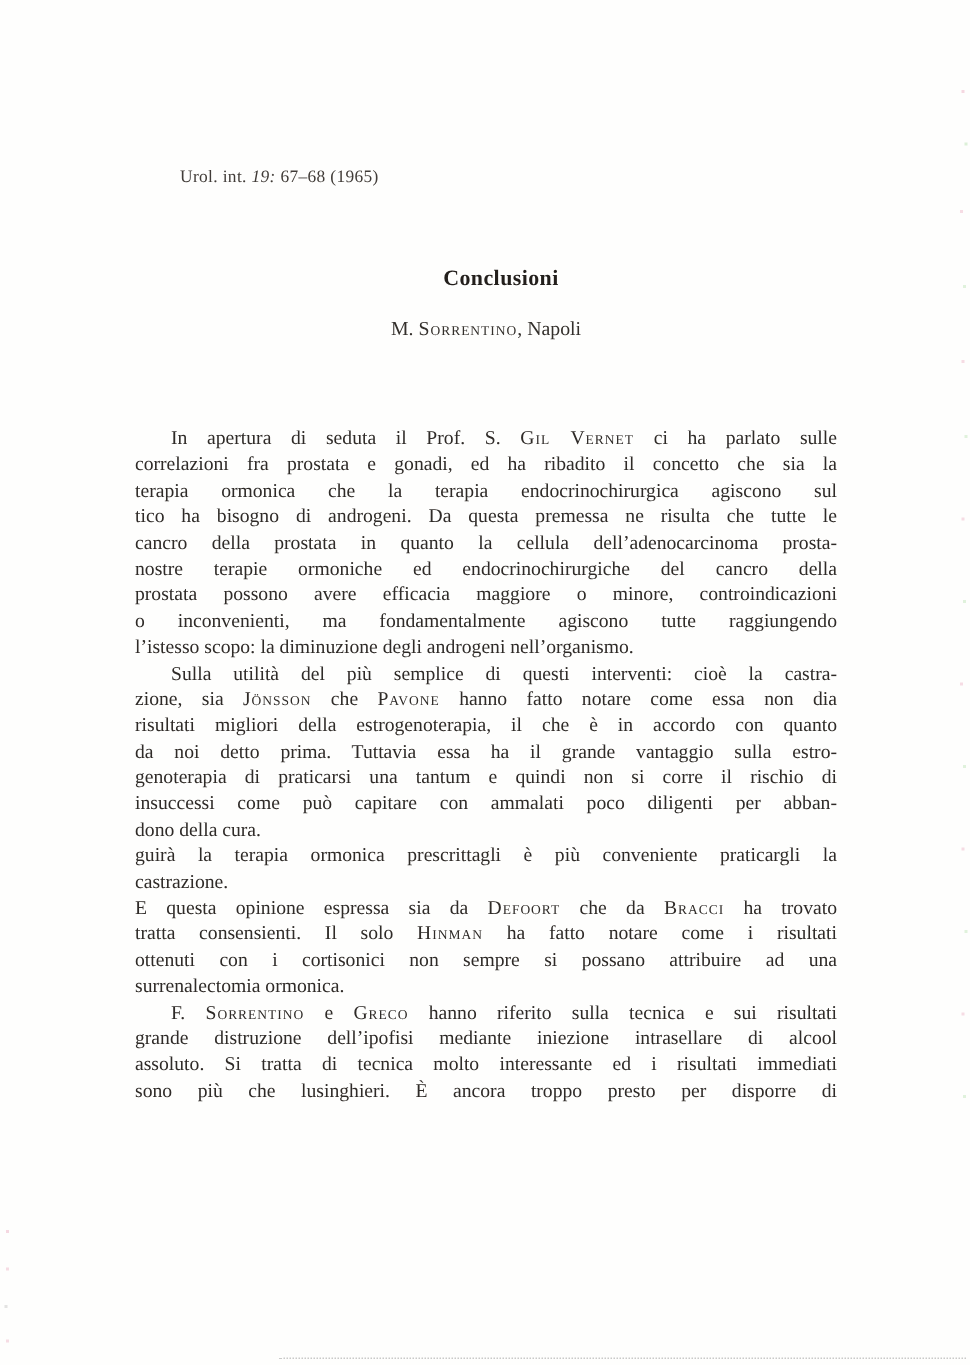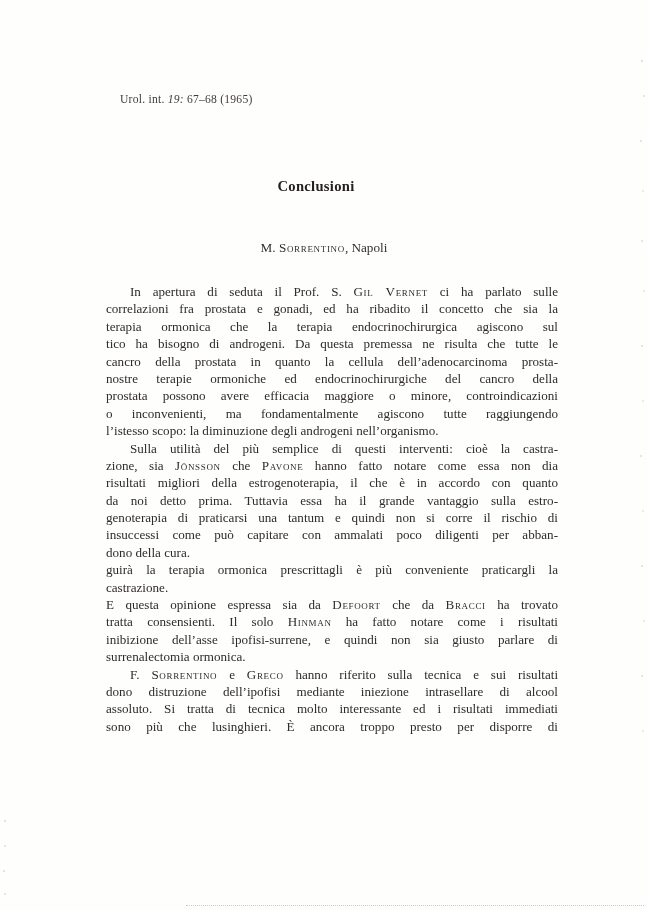--- a/index.html
+++ b/index.html
@@ -11,65 +11,63 @@
     position: relative;
     width: 647px;
     height: 910px;
     background: #fefefd;
     overflow: hidden;
     font-family: "Liberation Serif", serif;
     color: #2f2b28;
   }
   .citation {
     position: absolute;
-    top: 93px;
+    top: 111px;
     left: 120px;
     font-size: 11.6px;
     letter-spacing: 0.02em;
     color: #413c38;
     white-space: nowrap;
   }
   .title {
     position: absolute;
     top: 178px;
-    left: 82px;
+    left: 100px;
     width: 468px;
     margin: 0;
     text-align: center;
     font-size: 14.6px;
     font-weight: bold;
     letter-spacing: 0.02em;
     color: #231f1c;
   }
   .byline {
     position: absolute;
     top: 211px;
     left: 90px;
     width: 468px;
     text-align: center;
     font-size: 13.2px;
     color: #34302c;
-    margin-top: 29px;
   }
   .body {
     position: absolute;
     top: 283px;
     left: 90px;
     width: 468px;
     font-size: 13.1px;
   }
   .para { margin: 0; padding: 0; }
   .line {
     height: 17.4px;
     line-height: 17.4px;
     text-align: justify;
     text-align-last: justify;
     text-justify: inter-word;
     white-space: normal;
-    margin-left: 16px;
   }
   .line.last {
     text-align: center;
     text-align-last: left;
   }
   .line.indent { text-indent: 24px; }
   .sc {
     font-variant: small-caps;
     letter-spacing: 0.05em;
   }
@@ -140,26 +138,26 @@
         <div class="line"><span>insuccessi come può capitare con ammalati poco diligenti per abban-</span></div>
         <div class="line last"><span>dono della cura.</span></div>
       </div>
       <div class="para">
         <div class="line"><span>guirà la terapia ormonica prescrittagli è più conveniente praticargli la</span></div>
         <div class="line last"><span>castrazione.</span></div>
       </div>
       <div class="para">
         <div class="line"><span>E questa opinione espressa sia da </span><span class="sc">Defoort</span><span> che da </span><span class="sc">Bracci</span><span> ha trovato</span></div>
         <div class="line"><span>tratta consensienti. Il solo </span><span class="sc">Hinman</span><span> ha fatto notare come i risultati</span></div>
-        <div class="line"><span>inibizione dell’asse ipofisi-surrene, e quindi non sia giusto parlare di</span></div>
+        <div class="line"><span>ottenuti con i cortisonici non sempre si possano attribuire ad una</span></div>
         <div class="line last"><span>surrenalectomia ormonica.</span></div>
       </div>
       <div class="para">
         <div class="line indent"><span>F. </span><span class="sc">Sorrentino</span><span> e </span><span class="sc">Greco</span><span> hanno riferito sulla tecnica e sui risultati</span></div>
-        <div class="line"><span>dono distruzione dell’ipofisi mediante iniezione intrasellare di alcool</span></div>
+        <div class="line"><span>grande distruzione dell’ipofisi mediante iniezione intrasellare di alcool</span></div>
         <div class="line"><span>assoluto. Si tratta di tecnica molto interessante ed i risultati immediati</span></div>
         <div class="line"><span>sono più che lusinghieri. È ancora troppo presto per disporre di</span></div>
       </div>
     </div>
 
   <div class="noise-bottom"></div>
   <div class="speck"></div>
 </div>
 
 </body></html>

